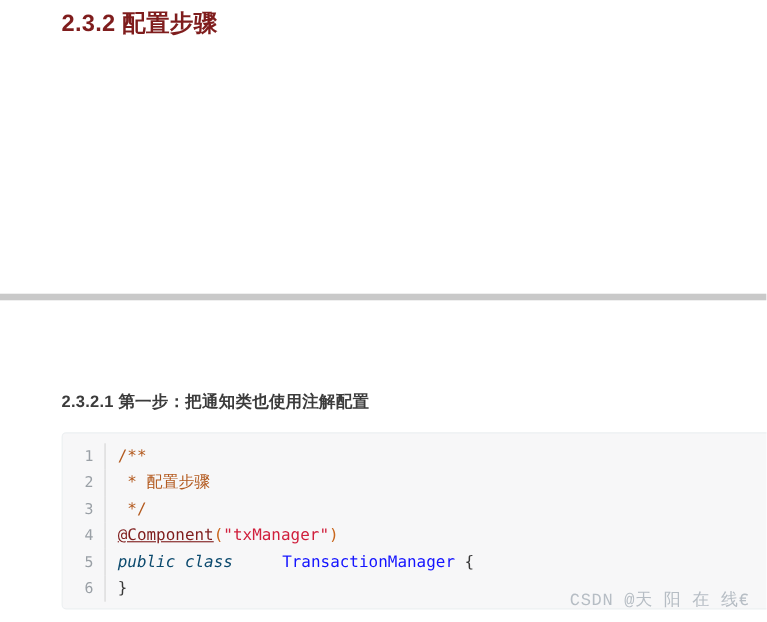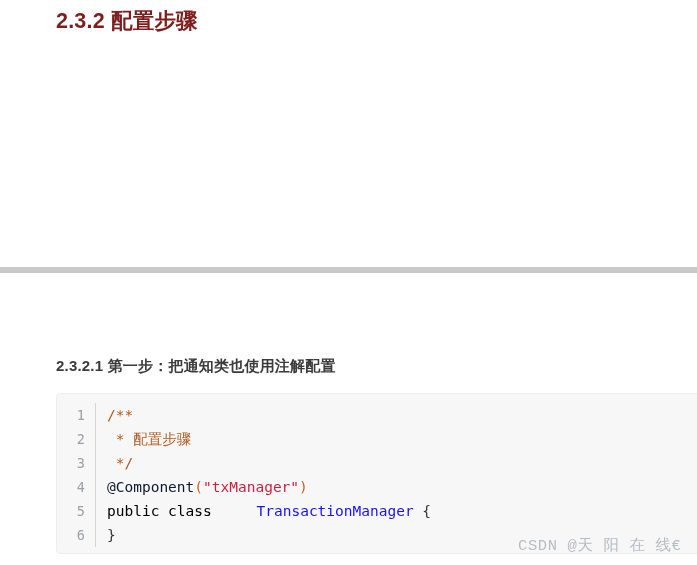--- a/index.html
+++ b/index.html
@@ -102,25 +102,25 @@
     margin-left: 10px;
     margin-right: 11px;
   }
   .code-text {
     white-space: pre;
     color: #383838;
   }
 
   
   .tok-comment { color: #b35a1f; }
-  .tok-keyword { color: #000000; }
+  .tok-keyword { color: #0c4a6e; font-style: italic; }
   .tok-type    { color: #1414ff; margin-left: 36px; }
   .tok-string  { color: #d01f3c; }
   .tok-paren   { color: #c9661c; }
-  .tok-anno    { color: #0f172a; }
+  .tok-anno    { color: #7f1d1d; text-decoration: underline; }
   .tok-plain   { color: #383838; }
 
   
   .watermark {
     position: absolute;
     left: 518px;
     top: 535px;
     font-size: 15.5px;
     color: #b6bdc4;
     white-space: nowrap;

